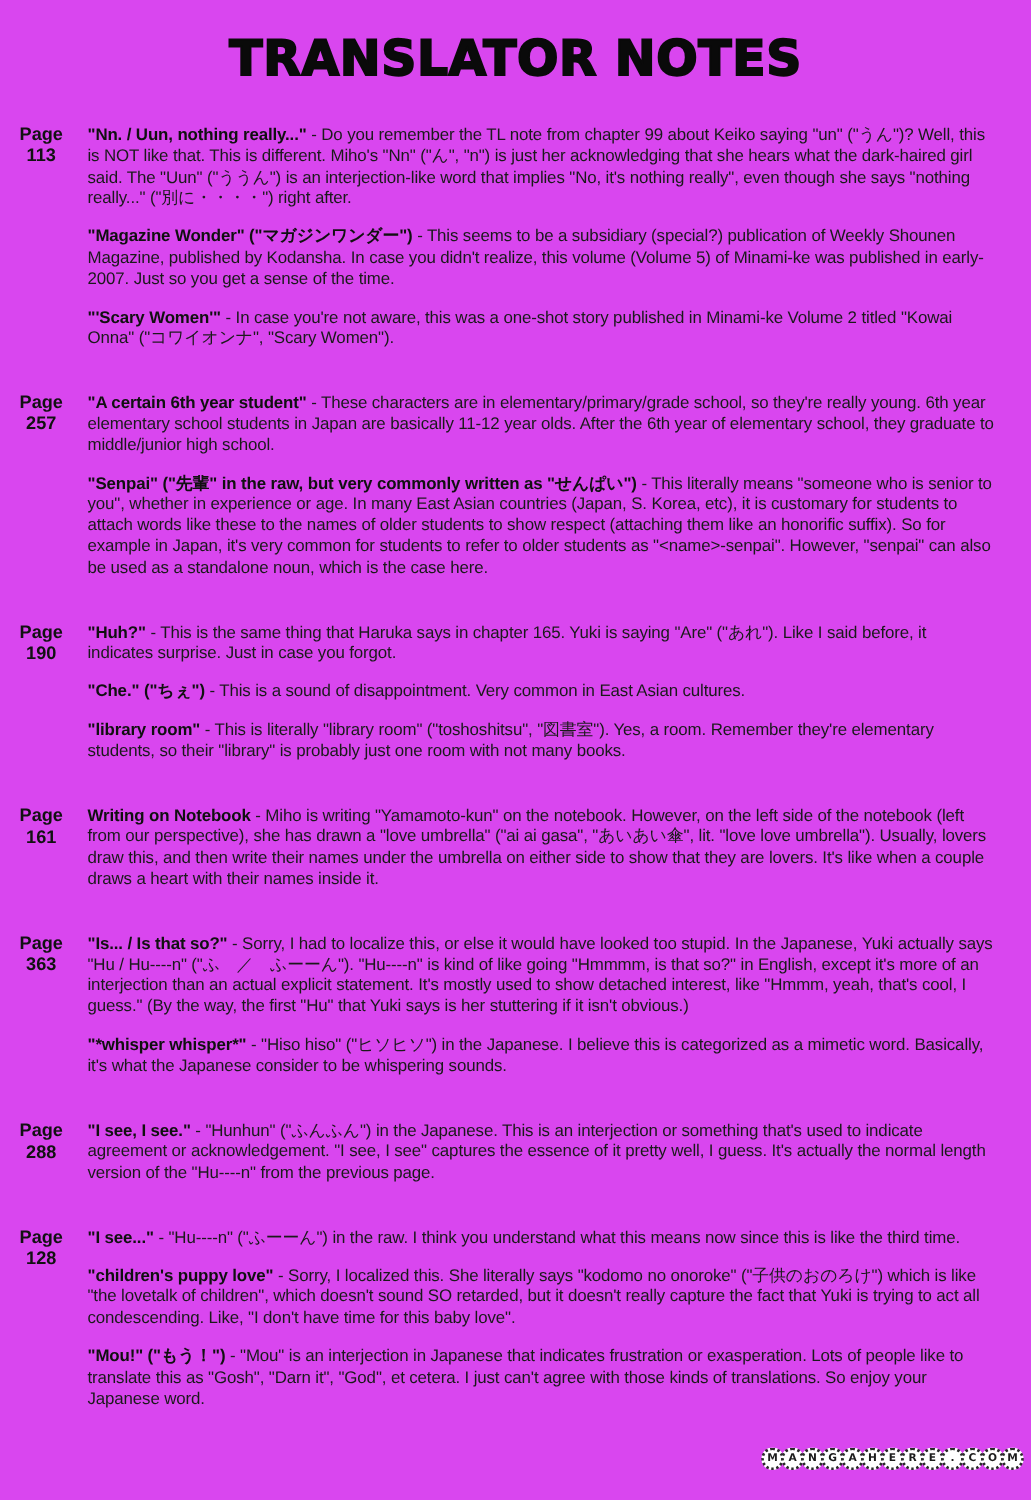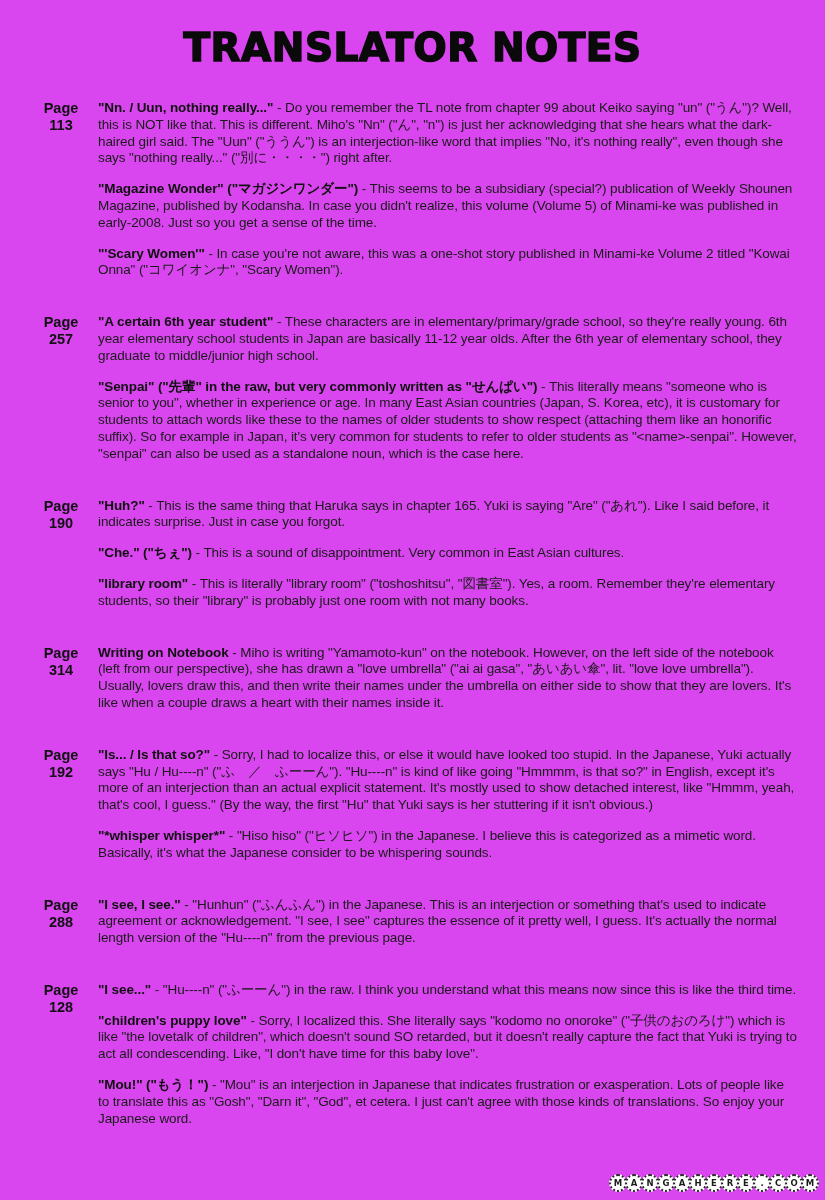--- a/index.html
+++ b/index.html
@@ -19,21 +19,21 @@
     text-align: center;
     font-size: 39px;
     line-height: 44px;
     font-weight: bold;
     letter-spacing: 0.5px;
     -webkit-text-stroke: 1.6px #0a0a0a;
     color: #0a0a0a;
     font-family: "DejaVu Sans", "Liberation Sans", sans-serif;
   }
   .content {
-    padding: 30px 22px 0 36px;
+    padding: 30px 22px 0 8px;
   }
   .section {
     display: flex;
     align-items: flex-start;
     margin-bottom: 21px;
   }
   .page-col {
     flex: 0 0 50px;
     width: 50px;
     text-align: center;
@@ -51,21 +51,21 @@
     margin: 0 0 14px 0;
     font-size: 13.5px;
     line-height: 16.8px;
     letter-spacing: -0.1px;
     color: #1a1a1a;
     text-align: left;
   }
   .note b { font-weight: bold; color: #101010; }
   .watermark {
     position: absolute;
-    right: 6px; bottom: 8px;
+    right: 6px; bottom: 24px;
     white-space: nowrap;
   }
   .wm-badge {
     display: inline-block;
     width: 14px; height: 14px;
     margin-left: -2px;
     border: 2px dotted #2a2a2a;
     border-radius: 50%;
     background: #ffffff;
     color: #1c1c1c;
@@ -86,21 +86,21 @@
 
   <div class="content">
   <div class="section">
     <div class="page-col">
       <div>Page</div>
       <div>113</div>
     </div>
     <div class="notes-col">
   <p class="note"><b>"Nn. / Uun, nothing really..."</b> <span>- Do you remember the TL note from chapter 99 about Keiko saying "un" ("うん")? Well, this is NOT like that. This is different. Miho's "Nn" ("ん", "n") is just her acknowledging that she hears what the dark-haired girl said. The "Uun" ("ううん") is an interjection-like word that implies "No, it's nothing really", even though she says "nothing really..." ("別に・・・・") right after.</span></p>
 
-  <p class="note"><b>"Magazine Wonder" ("マガジンワンダー")</b> <span>- This seems to be a subsidiary (special?) publication of Weekly Shounen Magazine, published by Kodansha. In case you didn't realize, this volume (Volume 5) of Minami-ke was published in early-2008. Just so you get a sense of the time.</span></p>
+  <p class="note"><b>"Magazine Wonder" ("マガジンワンダー")</b> <span>- This seems to be a subsidiary (special?) publication of Weekly Shounen Magazine, published by Kodansha. In case you didn't realize, this volume (Volume 5) of Minami-ke was published in early-2007. Just so you get a sense of the time.</span></p>
 
   <p class="note"><b>"'Scary Women'"</b> <span>- In case you're not aware, this was a one-shot story published in Minami-ke Volume 2 titled "Kowai Onna" ("コワイオンナ", "Scary Women").</span></p>
 </div>
   </div>
 
   <div class="section">
     <div class="page-col">
       <div>Page</div>
       <div>257</div>
     </div>
@@ -121,31 +121,31 @@
 
   <p class="note"><b>"Che." ("ちぇ")</b> <span>- This is a sound of disappointment. Very common in East Asian cultures.</span></p>
 
   <p class="note"><b>"library room"</b> <span>- This is literally "library room" ("toshoshitsu", "図書室"). Yes, a room. Remember they're elementary students, so their "library" is probably just one room with not many books.</span></p>
 </div>
   </div>
 
   <div class="section">
     <div class="page-col">
       <div>Page</div>
-      <div>314</div>
+      <div>161</div>
     </div>
     <div class="notes-col">
   <p class="note"><b>Writing on Notebook</b> <span>- Miho is writing "Yamamoto-kun" on the notebook. However, on the left side of the notebook (left from our perspective), she has drawn a "love umbrella" ("ai ai gasa", "あいあい傘", lit. "love love umbrella"). Usually, lovers draw this, and then write their names under the umbrella on either side to show that they are lovers. It's like when a couple draws a heart with their names inside it.</span></p>
 </div>
   </div>
 
   <div class="section">
     <div class="page-col">
       <div>Page</div>
-      <div>192</div>
+      <div>363</div>
     </div>
     <div class="notes-col">
   <p class="note"><b>"Is... / Is that so?"</b> <span>- Sorry, I had to localize this, or else it would have looked too stupid. In the Japanese, Yuki actually says "Hu / Hu----n" ("ふ　／　ふーーん"). "Hu----n" is kind of like going "Hmmmm, is that so?" in English, except it's more of an interjection than an actual explicit statement. It's mostly used to show detached interest, like "Hmmm, yeah, that's cool, I guess." (By the way, the first "Hu" that Yuki says is her stuttering if it isn't obvious.)</span></p>
 
   <p class="note"><b>"*whisper whisper*"</b> <span>- "Hiso hiso" ("ヒソヒソ") in the Japanese. I believe this is categorized as a mimetic word. Basically, it's what the Japanese consider to be whispering sounds.</span></p>
 </div>
   </div>
 
   <div class="section">
     <div class="page-col">

